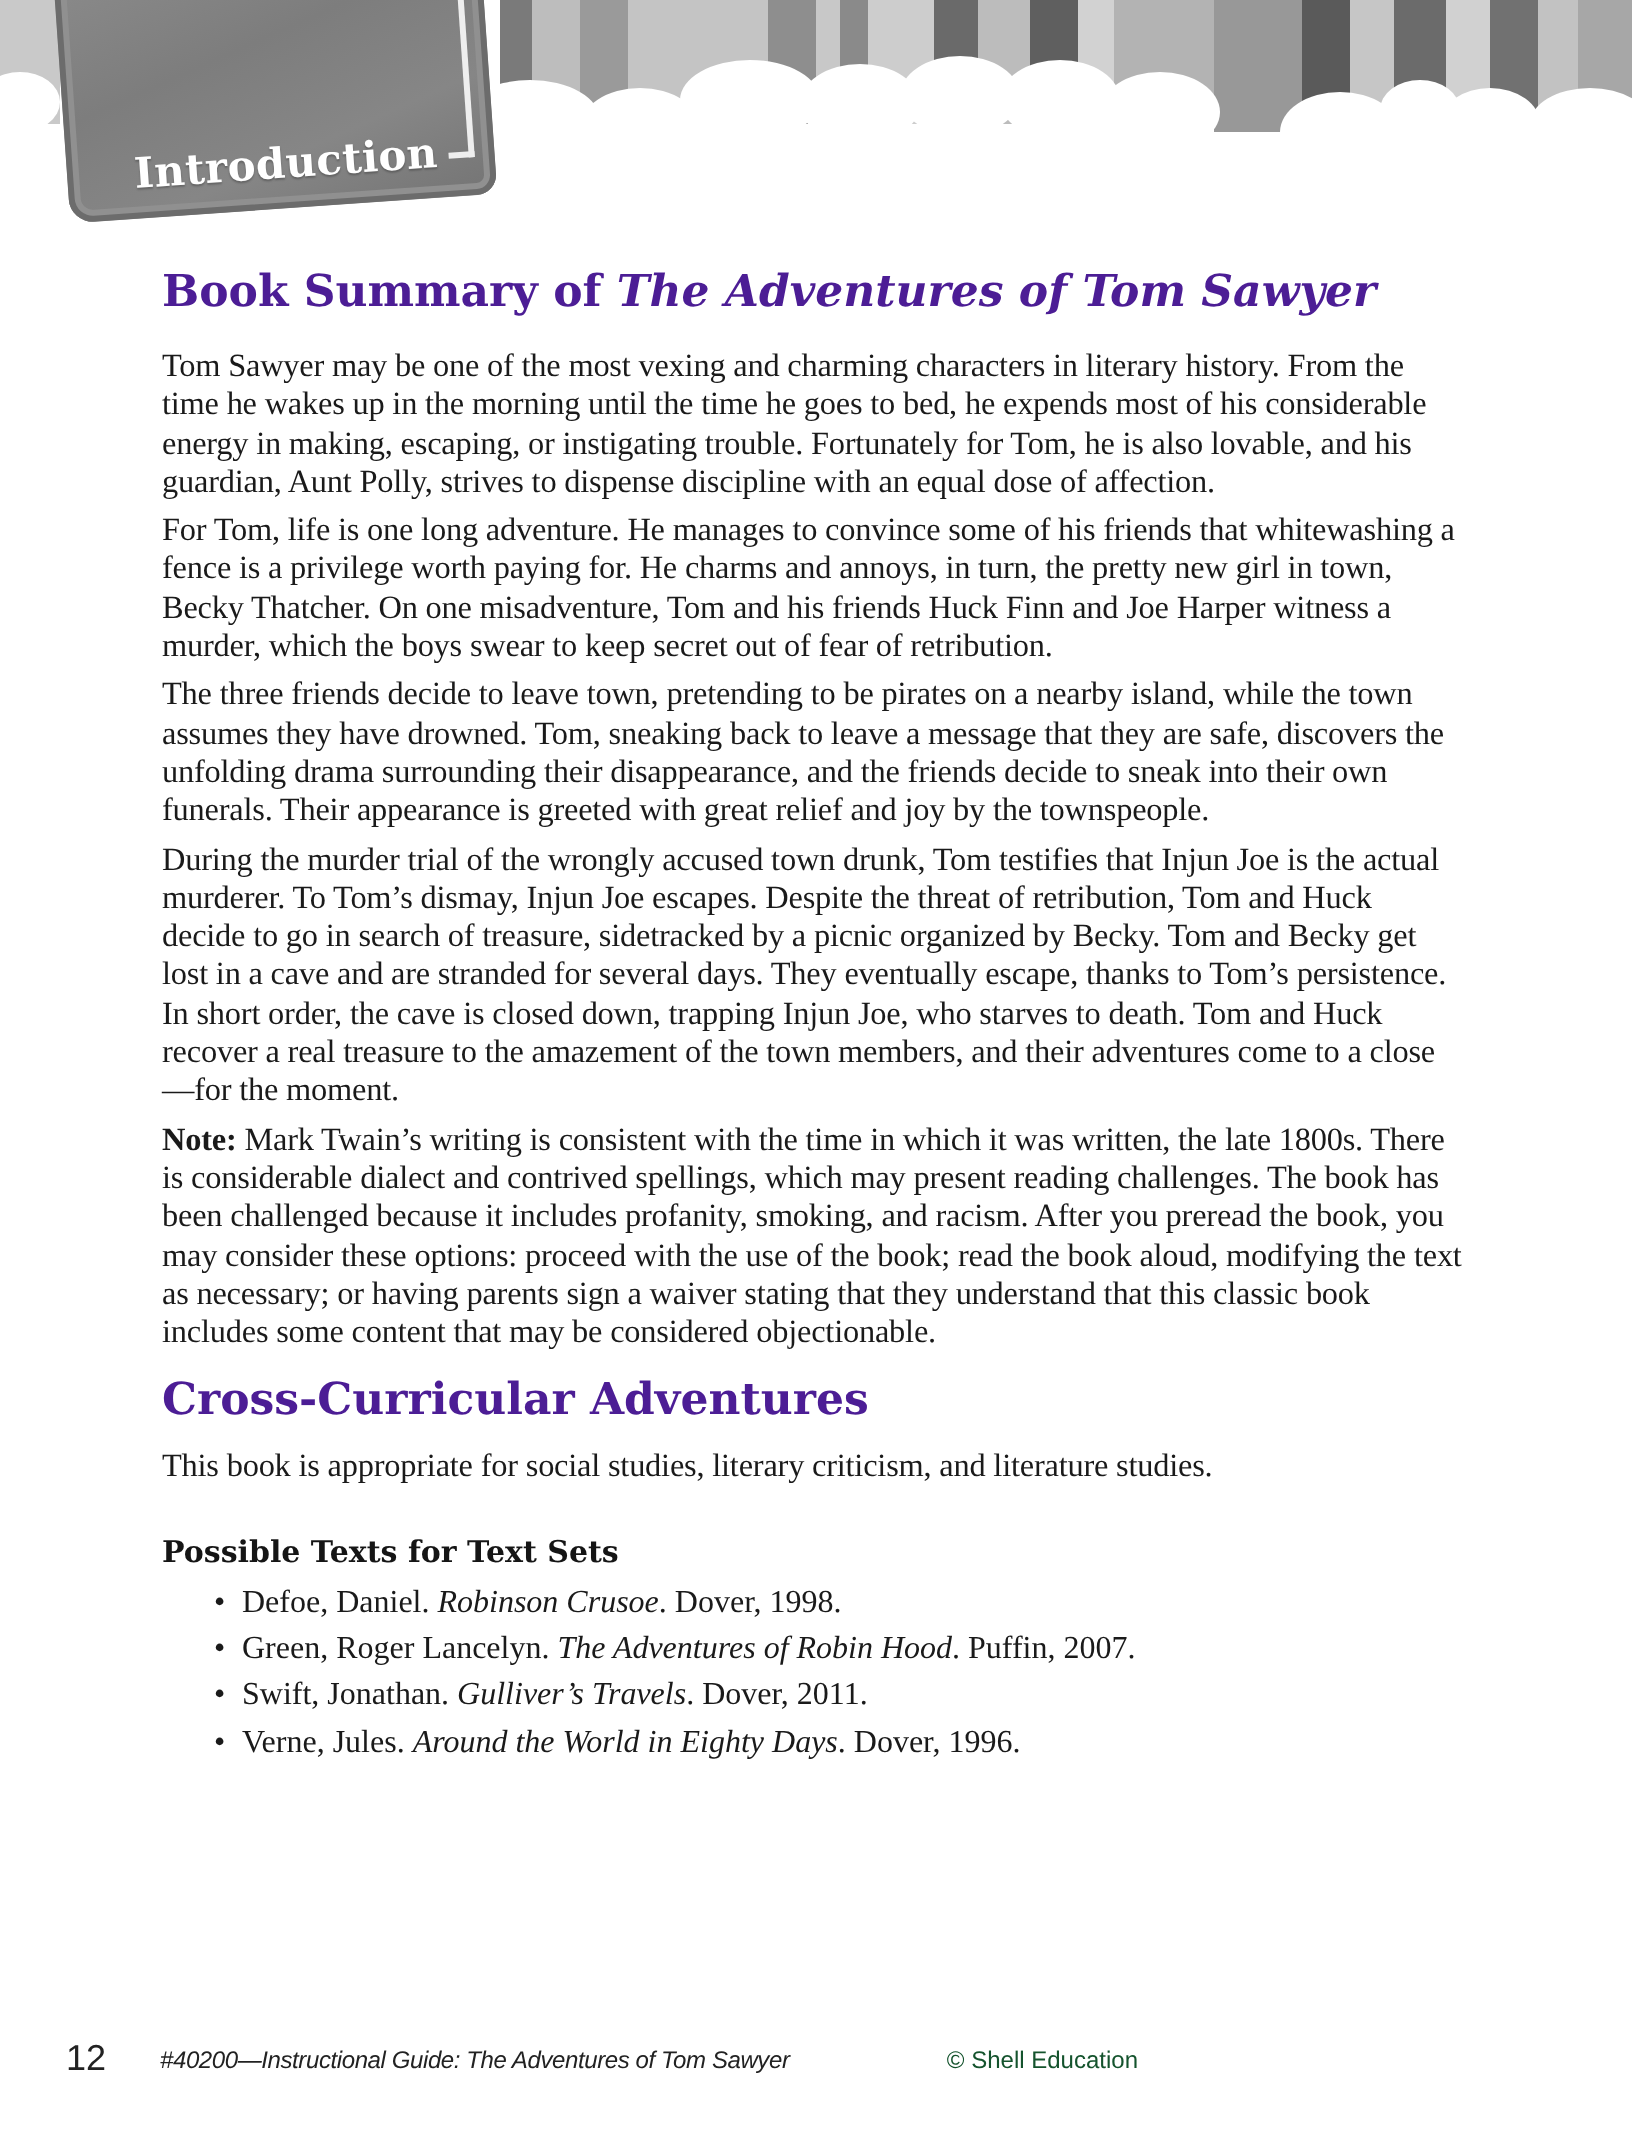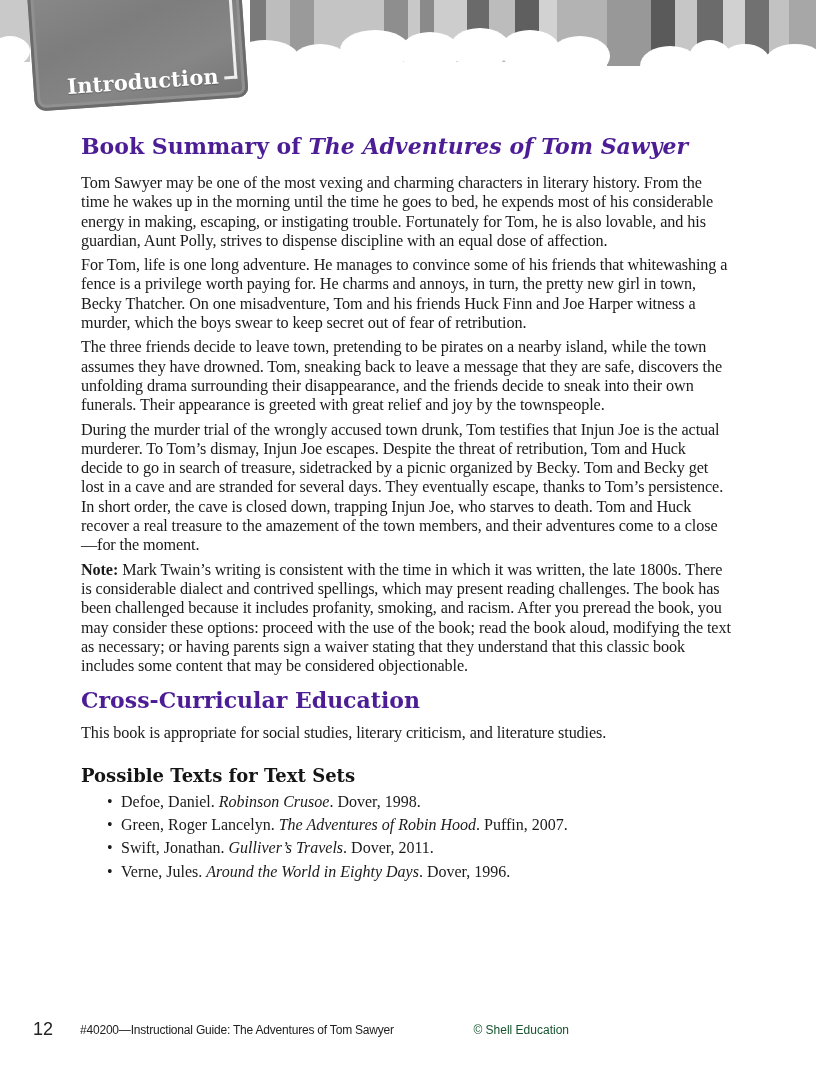--- a/index.html
+++ b/index.html
@@ -98,21 +98,21 @@
     p.body b {
       font-weight: bold;
     }
     h1.section-title.second {
       margin-top: 8px;
       margin-bottom: 8px;
     }
     h2.sub-title {
       font-family: "DejaVu Serif", "Liberation Serif", serif;
       font-weight: bold;
-      font-size: 18px;
+      font-size: 15px;
       margin: 20px 0 2px 0;
       line-height: 24px;
       color: #151515;
     }
     ul.texts {
       margin: 0;
       padding: 0 0 0 26px;
       list-style: none;
     }
     ul.texts li {
@@ -141,20 +141,21 @@
       left: 33px;
       top: 0;
       font-size: 18px;
       color: #222;
     }
     .footer-title {
       position: absolute;
       left: 80px;
       top: 4px;
       font-size: 12px;
+      font-style: italic;
       color: #222;
       letter-spacing: -0.2px;
     }
     .footer-copy {
       position: absolute;
       right: 89px;
       top: 4px;
       font-size: 12px;
       color: #14532d;
     }
@@ -206,21 +207,21 @@
 <div class="content">
 
   <h1 class="section-title"><span>Book Summary of </span><span class="ital">The Adventures of Tom Sawyer</span></h1>
 
   <p class="body">Tom Sawyer may be one of the most vexing and charming characters in literary history. From the time he wakes up in the morning until the time he goes to bed, he expends most of his considerable energy in making, escaping, or instigating trouble.  Fortunately for Tom, he is also lovable, and his guardian, Aunt Polly, strives to dispense discipline with an equal dose of affection.</p>
   <p class="body">For Tom, life is one long adventure.  He manages to convince some of his friends that whitewashing a fence is a privilege worth paying for.  He charms and annoys, in turn, the pretty new girl in town, Becky Thatcher.  On one misadventure, Tom and his friends Huck Finn and Joe Harper witness a murder, which the boys swear to keep secret out of fear of retribution.</p>
   <p class="body">The three friends decide to leave town, pretending to be pirates on a nearby island, while the town assumes they have drowned.  Tom, sneaking back to leave a message that they are safe, discovers the unfolding drama surrounding their disappearance, and the friends decide to sneak into their own funerals.  Their appearance is greeted with great relief and joy by the townspeople.</p>
   <p class="body">During the murder trial of the wrongly accused town drunk, Tom testifies that Injun Joe is the actual murderer.  To Tom’s dismay, Injun Joe escapes.  Despite the threat of retribution, Tom and Huck decide to go in search of treasure, sidetracked by a picnic organized by Becky.  Tom and Becky get lost in a cave and are stranded for several days. They eventually escape, thanks to Tom’s persistence.  In short order, the cave is closed down, trapping Injun Joe, who starves to death.  Tom and Huck recover a real treasure to the amazement of the town members, and their adventures come to a close—for the moment.</p>
   <p class="body"><b>Note:</b><span> Mark Twain’s writing is consistent with the time in which it was written, the late 1800s.  There is considerable dialect and contrived spellings, which may present reading challenges.  The book has been challenged because it includes profanity, smoking, and racism.  After you preread the book, you may consider these options:  proceed with the use of the book; read the book aloud, modifying the text as necessary; or having parents sign a waiver stating that they understand that this classic book includes some content that may be considered objectionable.</span></p>
 
-  <h1 class="section-title second">Cross-Curricular Education</h1>
+  <h1 class="section-title second">Cross-Curricular Adventures</h1>
   <p class="body">This book is appropriate for social studies, literary criticism, and literature studies.</p>
 
   <h2 class="sub-title">Possible Texts for Text Sets</h2>
   <ul class="texts">
     <li><span class="bullet">•</span><span>Defoe, Daniel. </span><span class="ital">Robinson Crusoe</span><span>. Dover, 1998.</span></li>
     <li><span class="bullet">•</span><span>Green, Roger Lancelyn. </span><span class="ital">The Adventures of Robin Hood</span><span>. Puffin, 2007.</span></li>
     <li><span class="bullet">•</span><span>Swift, Jonathan. </span><span class="ital">Gulliver’s Travels</span><span>. Dover, 2011.</span></li>
     <li><span class="bullet">•</span><span>Verne, Jules. </span><span class="ital">Around the World in Eighty Days</span><span>. Dover, 1996.</span></li>
   </ul>
 </div>

